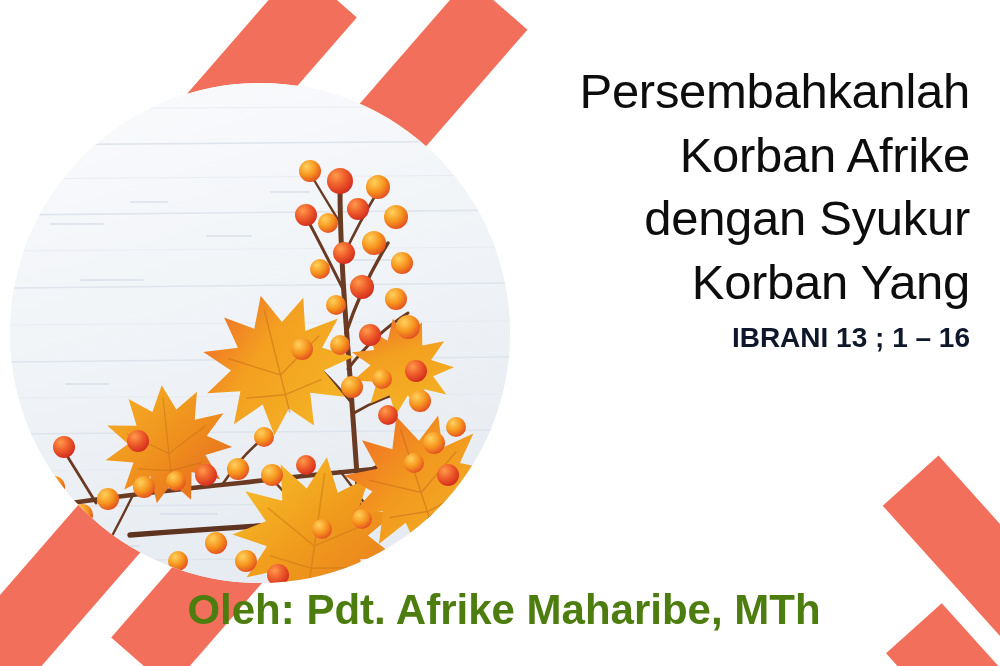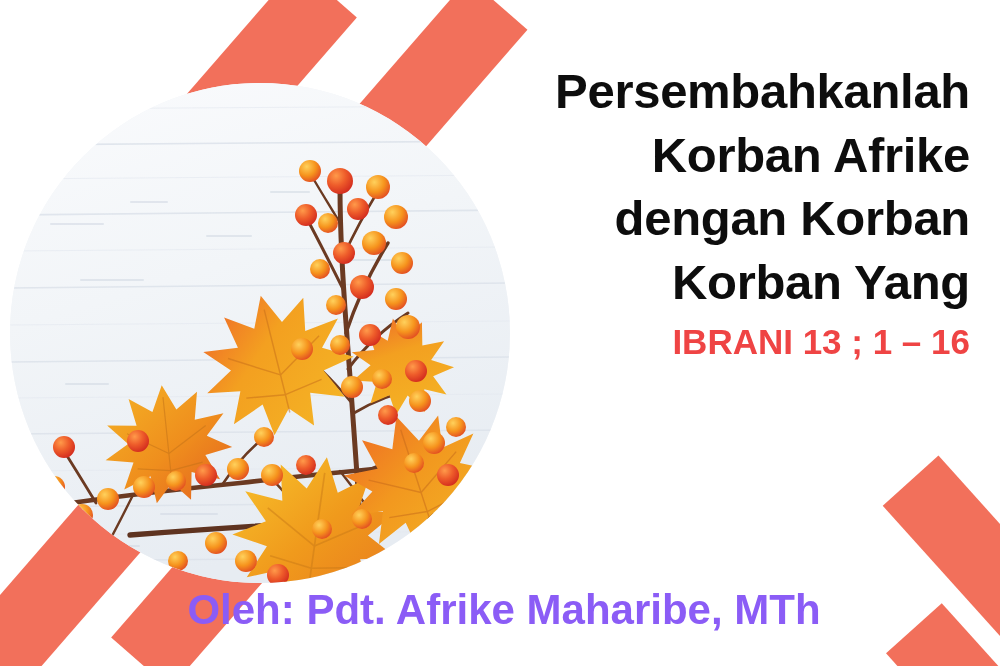--- a/index.html
+++ b/index.html
@@ -26,42 +26,42 @@
 
   
   .text-block{
     position:absolute;right:30px;top:60px;width:500px;
     text-align:right;
   }
   .headline{
     margin:0;
     font-size:49px;
     line-height:1.30;
-    font-weight:700;
+    font-weight:400;
     color:#0d0d0d;
     letter-spacing:-0.3px;
     font-family:"Liberation Sans",sans-serif;
   }
   .headline .ln{display:block;}
   .reference{
     margin:6px 0 0 0;
-    font-size:35px;
+    font-size:28px;
     font-weight:700;
     line-height:1.2;
-    color:#ef4444;
+    color:#0f172a;
     letter-spacing:0px;
   }
 
   
   .presenter{
     position:absolute;left:8px;right:0;bottom:32px;
     text-align:center;
     font-size:42px;
     font-weight:700;
-    color:#8b5cf6;
+    color:#4d7c0f;
     letter-spacing:0px;
   }
 </style>
 </head>
 <body>
 
 <div class="slide">
 
   <div class="stripe tl-1"></div>
   <div class="stripe tl-2"></div>
@@ -275,21 +275,21 @@
         <circle cx="352" cy="436" r="10" fill="url(#gBerryA)"></circle>
         <circle cx="168" cy="478" r="10" fill="url(#gBerryA)"></circle>
       </g>
     </svg>
   </div>
 
   <div class="text-block">
     <h1 class="headline">
       <span class="ln">Persembahkanlah</span>
       <span class="ln">Korban Afrike</span>
-      <span class="ln">dengan Korban</span>
+      <span class="ln">dengan Syukur</span>
       <span class="ln">Korban Yang</span>
     </h1>
     <p class="reference">IBRANI 13 ; 1 – 16</p>
   </div>
 
   <div class="presenter">Oleh: Pdt. Afrike Maharibe, MTh</div>
 
 </div>
 
 </body></html>

